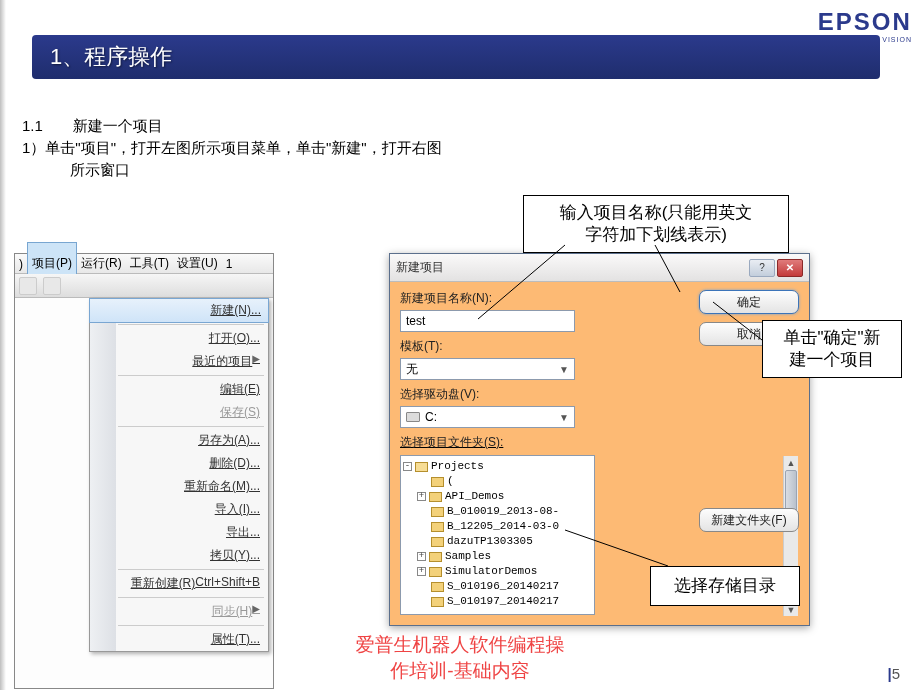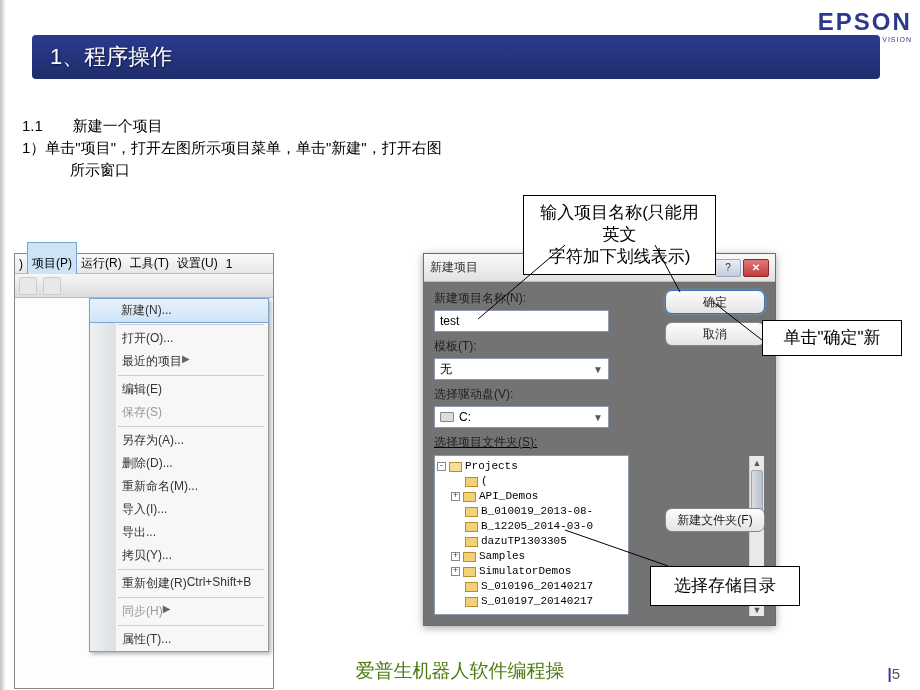--- a/index.html
+++ b/index.html
@@ -24,28 +24,28 @@
 
   
   .menu-shot { position:absolute; top:253px; left:14px; width:260px; border:1px solid #888; background:#fdfdfd; }
   .menubar { display:flex; background:linear-gradient(to bottom,#fafafa,#e8e8e8); border-bottom:1px solid #bbb; font-size:12px; height:20px; align-items:center; }
   .menubar span { padding:0 4px; }
   .menubar .sel { background:#cde4f7; border:1px solid #78a6d1; padding:12px 4px; }
   .toolbar-strip { display:flex; background:linear-gradient(to bottom,#f6f6f6,#dddddd); border-bottom:1px solid #bbb; height:24px; align-items:center; padding:0 4px; gap:6px; position:relative; }
   .toolbar-strip .tbtn { width:18px; height:18px; background:#e8e8e8; border:1px solid #ccc; border-radius:2px; }
   .menu-popup { position:absolute; top:44px; left:74px; width:180px; background:#f7f7f7; border:1px solid #999; box-shadow:2px 2px 4px rgba(0,0,0,0.3); font-size:12px; }
   .menu-popup .iconcol { position:absolute; left:0; top:0; bottom:0; width:26px; background:linear-gradient(to right,#eef0f3,#dde0e5); }
-  .menu-popup .mi { position:relative; padding:3px 8px 3px 32px; color:#333; display:flex; justify-content:flex-start; }
+  .menu-popup .mi { position:relative; padding:3px 8px 3px 32px; color:#333; display:flex; justify-content:flex-end;text-decoration:underline; }
   .menu-popup .mi.sel { background:linear-gradient(to bottom,#e7f1fb,#cfe4f8); border:1px solid #79a6d2; margin:-1px; padding:3px 7px 3px 31px; }
   .menu-popup .mi.dis { color:#999; }
   .menu-popup .sep { height:1px; background:#ccc; margin:2px 4px 2px 28px; }
   .menu-popup .arrow { font-size:10px; color:#666; }
 
   
-  .dialog { position:absolute; top:253px; left:389px; width:353px; background:#737373; border:1px solid #5b6f8c; box-shadow:0 2px 8px rgba(0,0,0,0.35); font-size:12px;margin-left:34px; }
+  .dialog { position:absolute; top:253px; left:389px; width:421px; background:#fdba74; border:1px solid #5b6f8c; box-shadow:0 2px 8px rgba(0,0,0,0.35); font-size:12px; }
   .dlg-titlebar { height:28px; background:linear-gradient(to bottom,#faf9f9,#e3e2e2); display:flex; align-items:center; padding:0 6px; border-bottom:1px solid #bcbcbc; }
   .dlg-titlebar .t { flex:1; color:#333; }
   .winbtn { width:26px; height:18px; margin-left:2px; border-radius:2px; display:flex; align-items:center; justify-content:center; font-size:10px; color:#fff; }
   .winbtn.help { background:linear-gradient(to bottom,#e9edf3,#c3cedc); color:#333; border:1px solid #9aa9bf;}
   .winbtn.close { background:linear-gradient(to bottom,#e07b7b,#c33a3a); border:1px solid #8b2828; font-weight:bold;}
   .dlg-body { padding:8px 10px 10px 10px; position:relative; }
   .dlg-body .row { margin-bottom:6px; }
   .dlg-body label { display:block; margin-bottom:3px; color:#222; }
   .textin, .combo {
     width:175px; height:22px; border:1px solid #8c9aad; background:#fff;
@@ -79,21 +79,21 @@
   .vscroll .arr { position:absolute; left:0; right:0; height:13px; display:flex; align-items:center; justify-content:center; font-size:9px; color:#555; }
   .treewrap { position:relative; }
 
   
   .callout {
     position:absolute; background:#fff; border:1px solid #000; padding:6px 10px;
     font-size:17px; text-align:center; line-height:1.3;
   }
   svg.lines { position:absolute; top:0; left:0; pointer-events:none; }
 
-  .footer { position:absolute; bottom:6px; left:0; width:100%; text-align:center; font-size:19px; color:#4d7c0f; }
+  .footer { position:absolute; bottom:6px; left:0; width:100%; text-align:center; font-size:19px; color:#ef4444; }
   .pagenum { position:absolute; bottom:8px; right:20px; font-size:15px; color:#555; }
   .pagenum .bar { color:#2b3a8c; font-weight:bold; }
 </style>
 </head>
 <body>
 
 <div class="slide-shadow"></div>
 
 <div class="logo">
   <div class="logo-main">EPSON</div>
@@ -271,36 +271,38 @@
       <div class="vscroll" style="height:160px;">
         <div class="arr" style="top:0">▲</div>
         <div class="thumb"></div>
         <div class="arr" style="bottom:0">▼</div>
       </div>
     </div>
     <div class="wbtn newfolder">新建文件夹(F)</div>
   </div>
 </div>
 
-<div class="callout" style="top:195px; left:523px; width:193px;">
+<div class="callout" style="top:195px; left:523px; width:266px;">
   <div>输入项目名称(只能用英文</div>
   <div>字符加下划线表示)</div>
 </div>
 <div class="callout" style="top:320px; left:762px; width:140px;">
   <div>单击"确定"新</div>
+  <div>建一个项目</div>
 </div>
 <div class="callout" style="top:566px; left:650px; width:150px; padding:8px 14px;">
   <span>选择存储目录</span>
 </div>
 
 <svg class="lines" width="920" height="690">
   <line x1="565" y1="245" x2="478" y2="319" stroke="#000" stroke-width="1"></line>
   <line x1="655" y1="245" x2="680" y2="292" stroke="#000" stroke-width="1"></line>
   <line x1="762" y1="340" x2="713" y2="302" stroke="#000" stroke-width="1"></line>
   <line x1="668" y1="566" x2="565" y2="530" stroke="#000" stroke-width="1"></line>
 </svg>
 
 <div class="footer">
   <div>爱普生机器人软件编程操</div>
+  <div>作培训-基础内容</div>
 </div>
 <div class="pagenum">
   <span class="bar">|</span><span>5</span>
 </div>
 
 </body></html>

